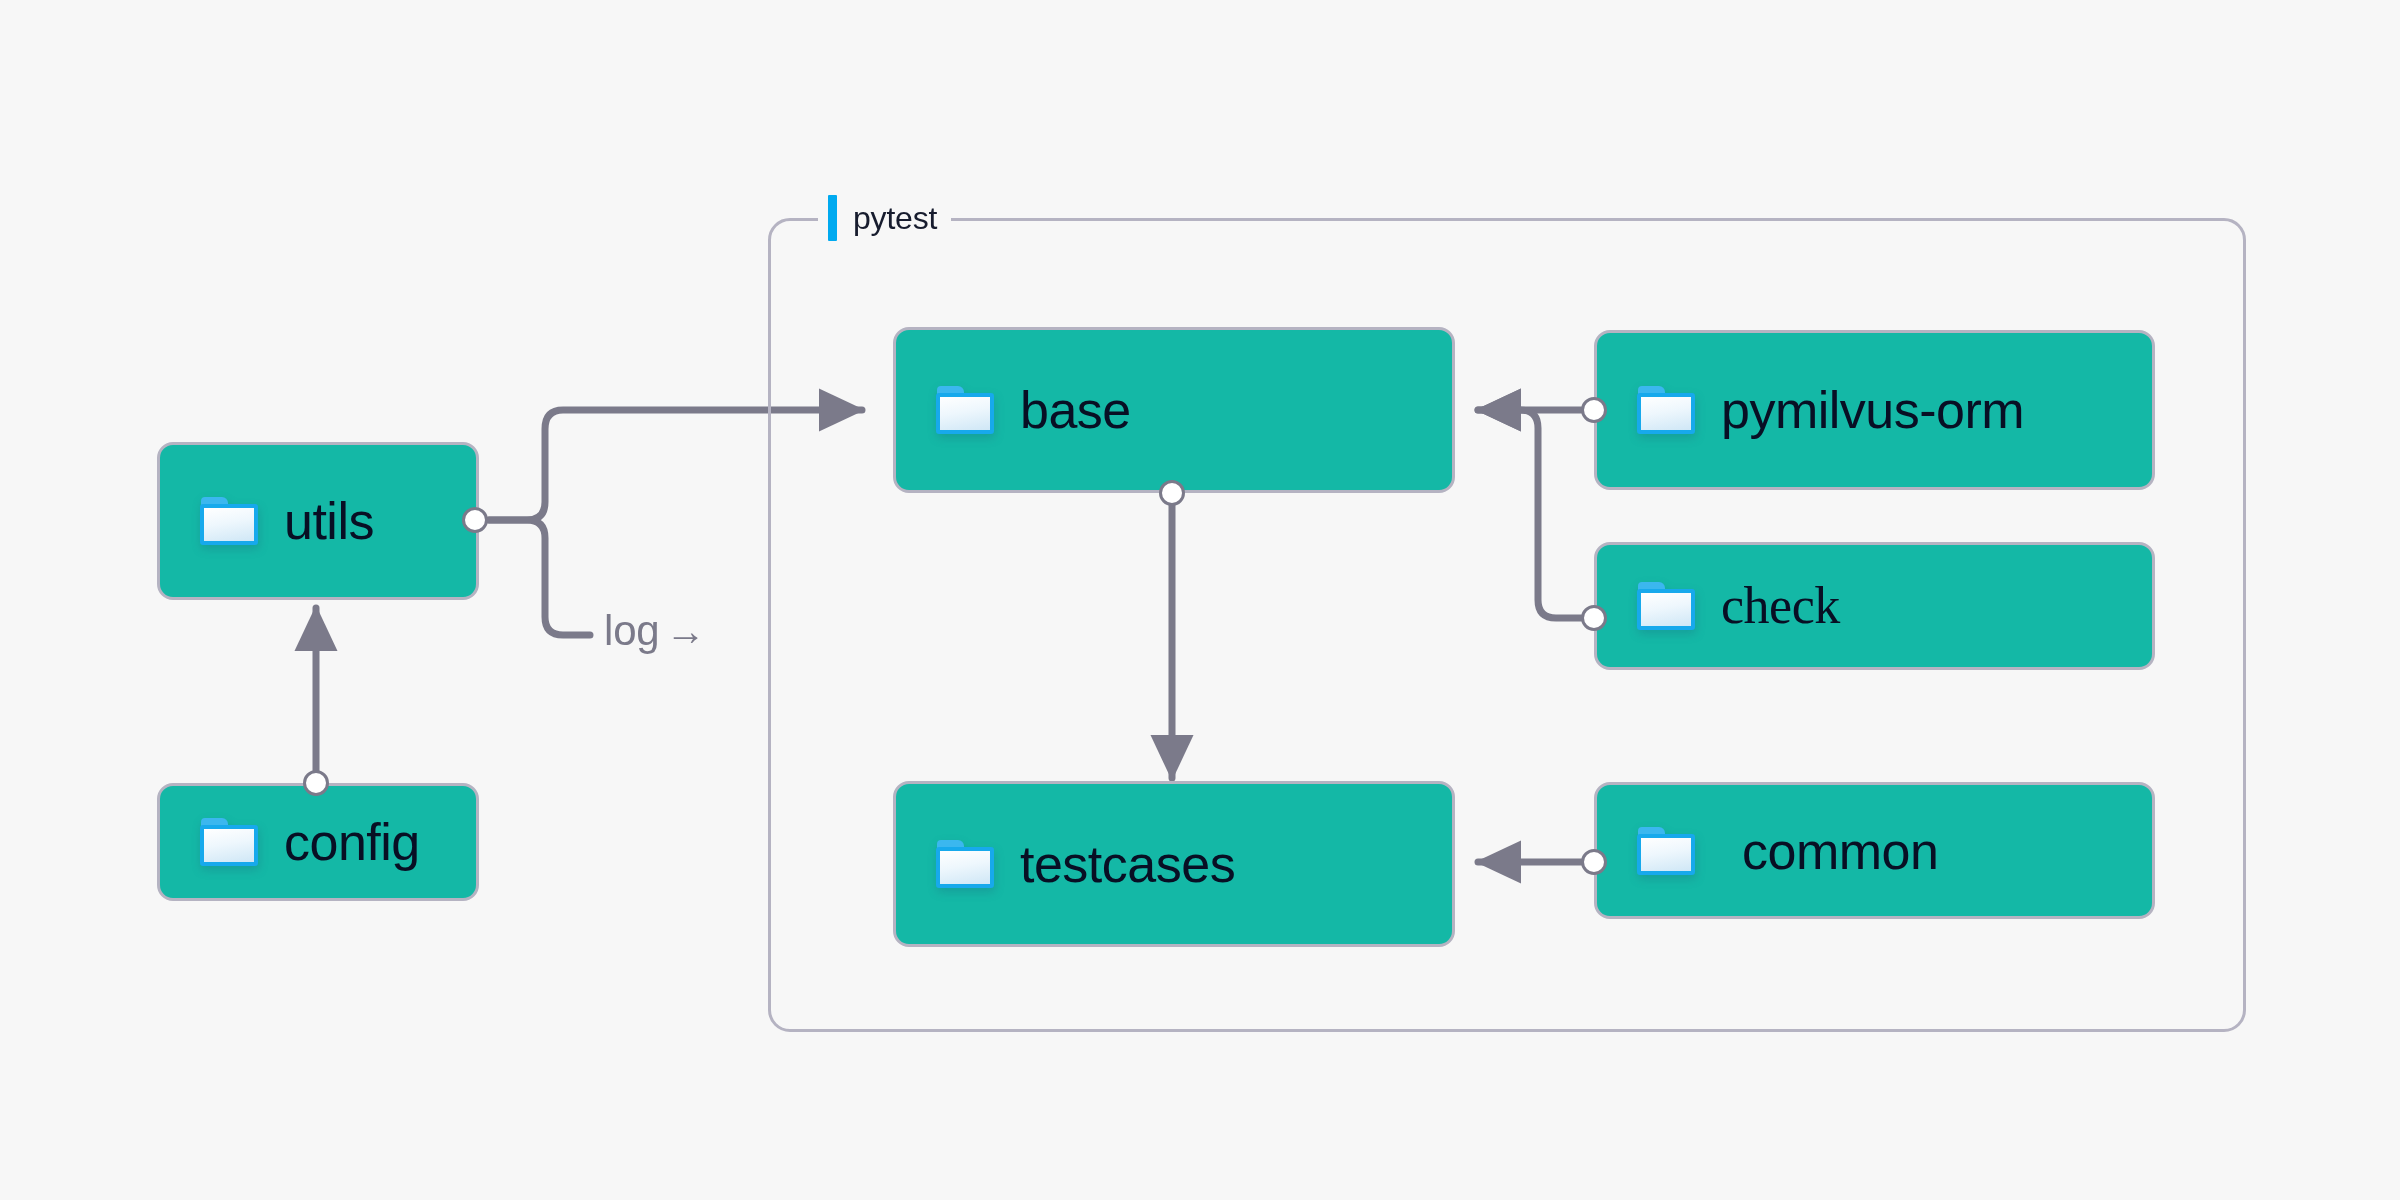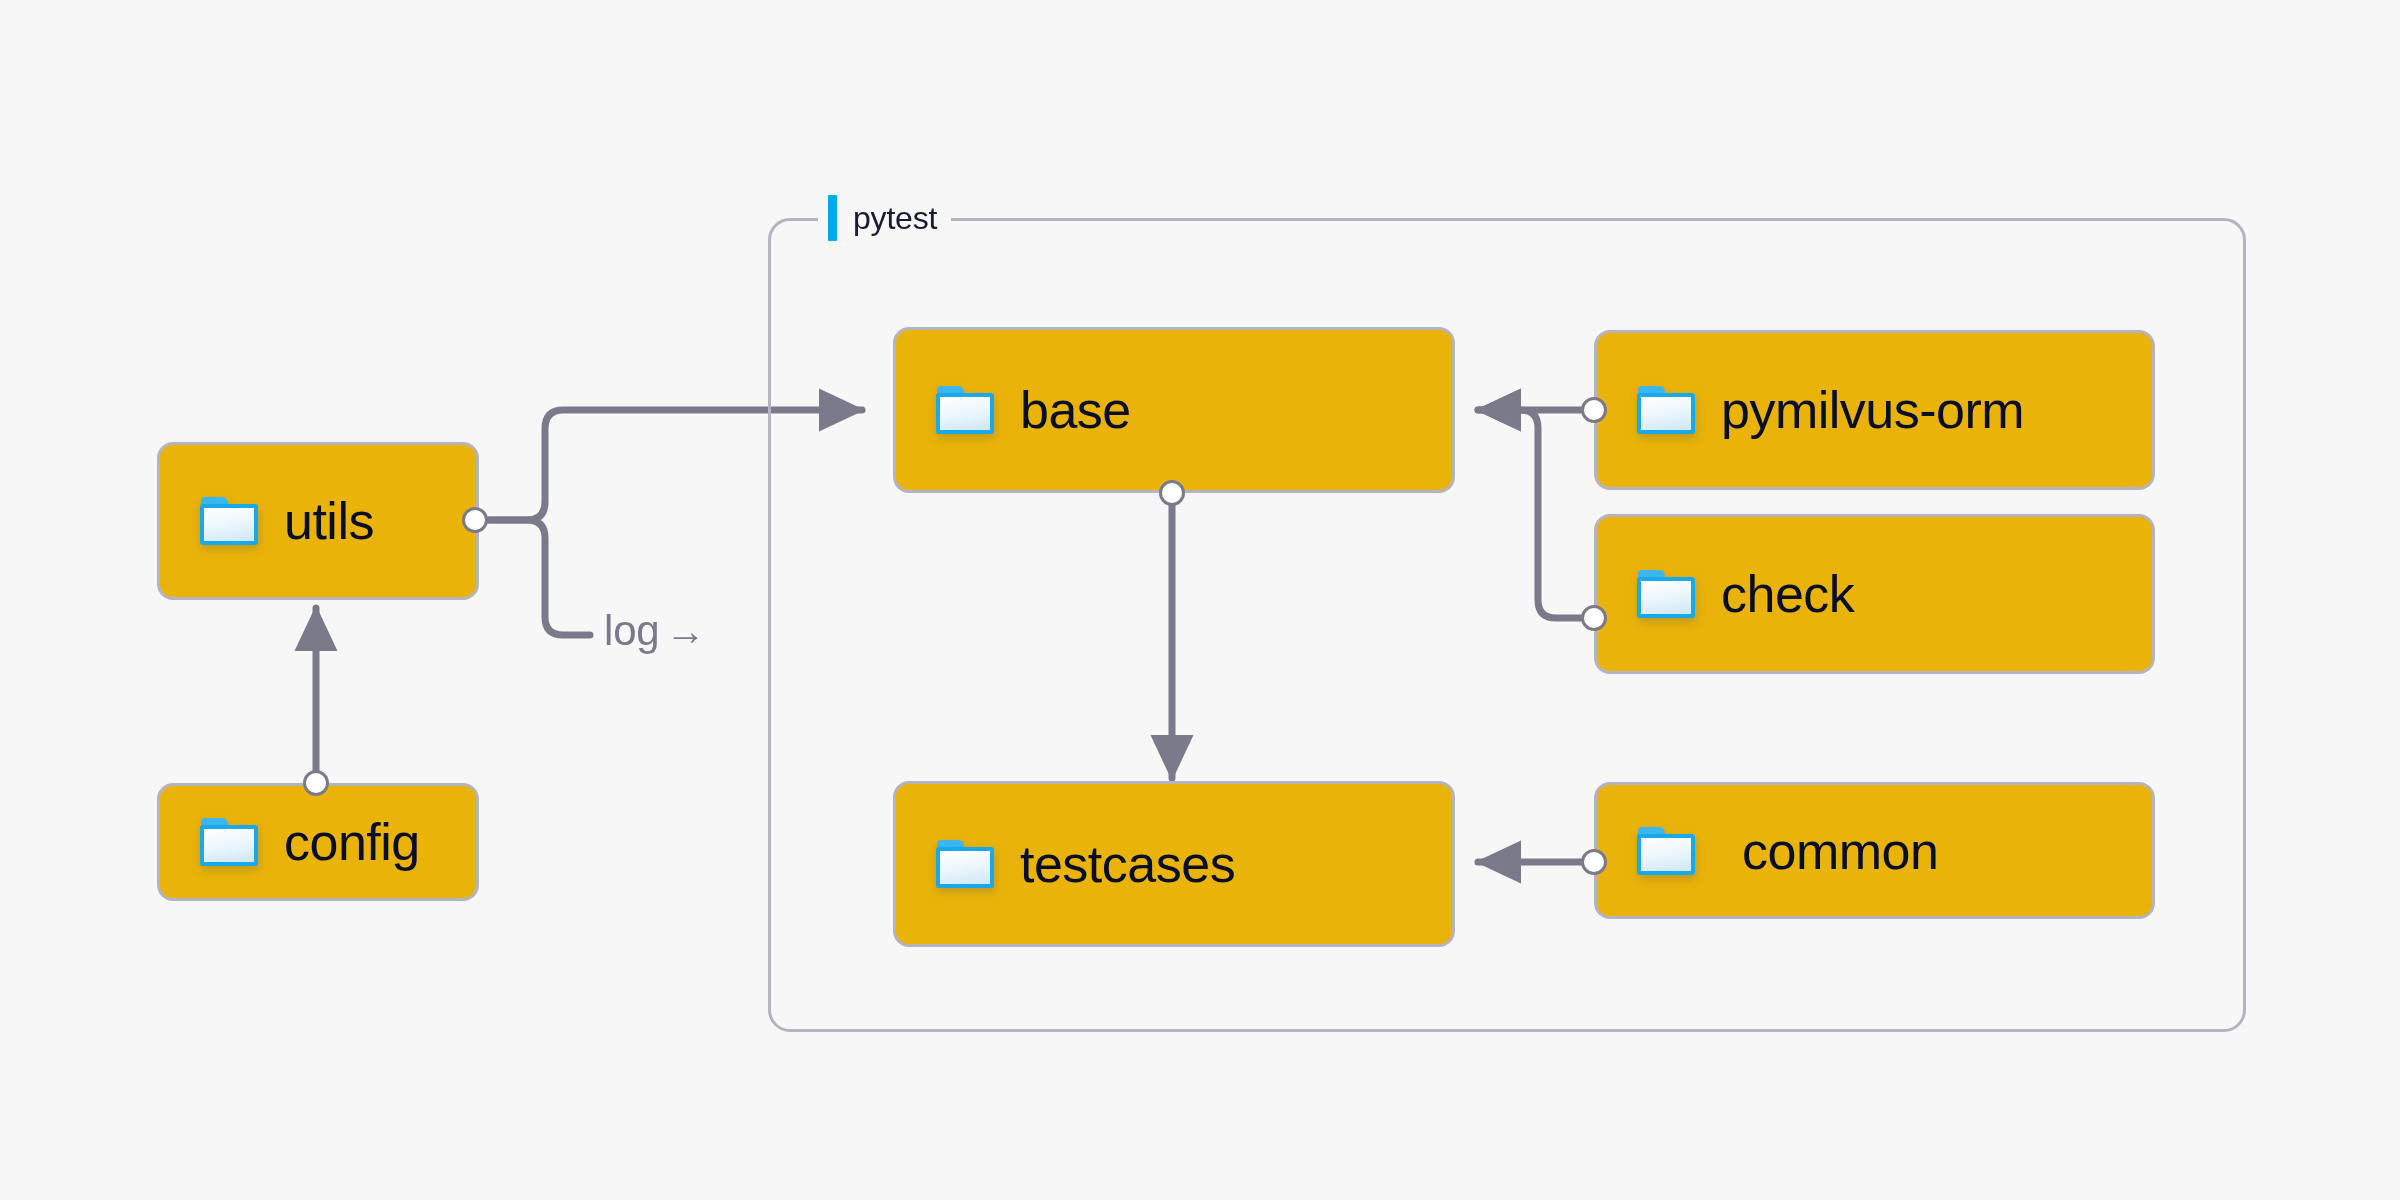--- a/index.html
+++ b/index.html
@@ -51,21 +51,21 @@
     font-size: 32px;
     color: #171c2e;
     letter-spacing: -0.2px;
     white-space: nowrap;
   }
 
   
   .node {
     position: absolute;
     box-sizing: border-box;
-    background: #eab308;
+    background: #14b8a6;
     border: 3px solid #b5b3c2;
     border-radius: 16px;
     display: flex;
     align-items: center;
     padding-left: 40px;
     gap: 26px;
   }
   .node-label {
     font-size: 52px;
     color: #080f24;
@@ -202,21 +202,21 @@
 
   <div class="node" style="left:893px; top:781px; width:562px; height:166px;">
     <span class="folder-icon">
       <span class="f-tab"></span>
         <span class="f-body"></span>
     </span>
     <span class="node-label">testcases</span>
   </div>
   <span class="port" style="left:1581px; top:397px;"></span>
 
-  <div class="node" style="left:1594px; top:514px; width:561px; height:160px;">
+  <div class="node" style="left:1594px; top:542px; width:561px; height:128px;font-family:Liberation Serif, serif;">
     <span class="folder-icon">
       <span class="f-tab"></span>
         <span class="f-body"></span>
     </span>
     <span class="node-label">check</span>
   </div>
   <span class="port" style="left:1581px; top:605px;"></span>
 
   <div class="node" style="left:1594px; top:782px; width:561px; height:137px;gap:47px;">
     <span class="folder-icon">

